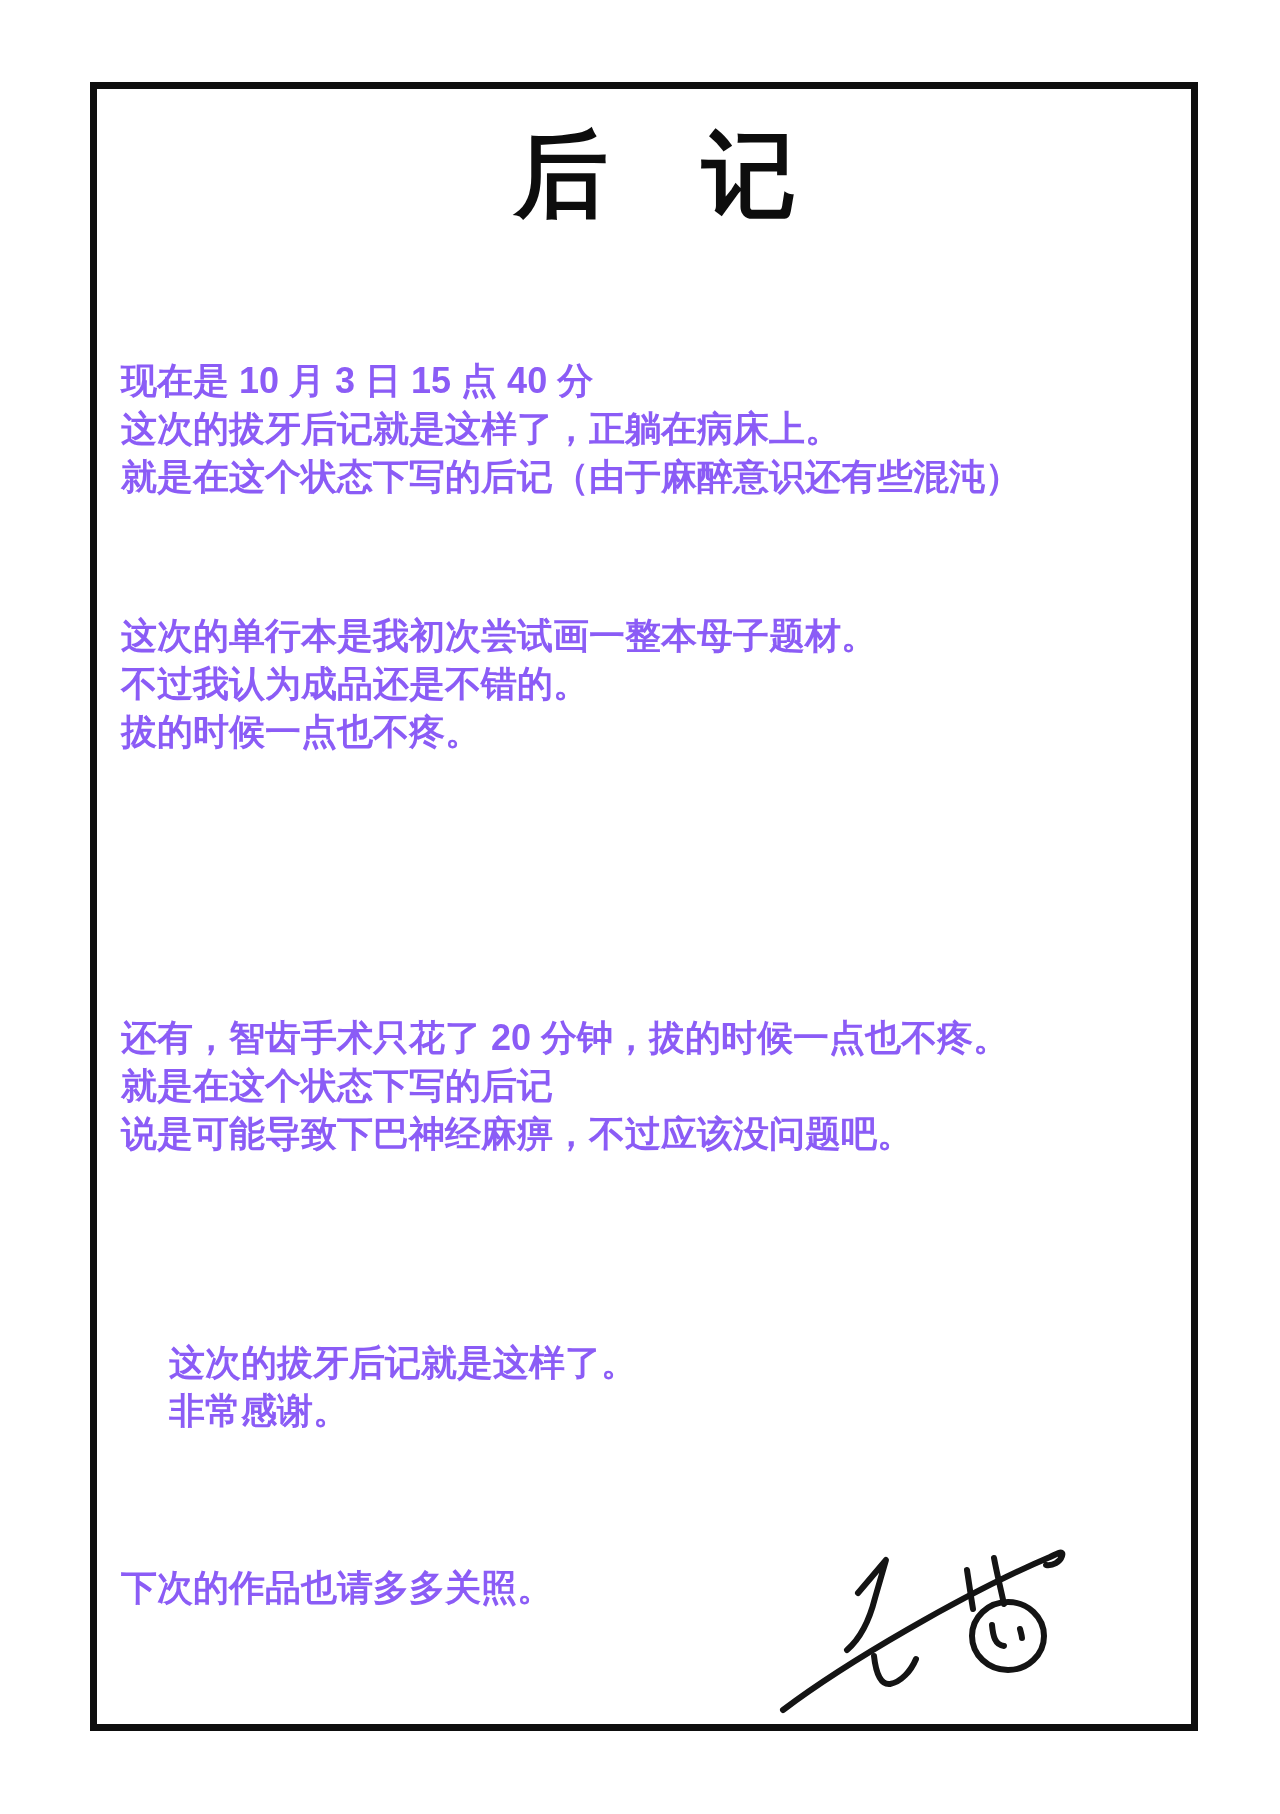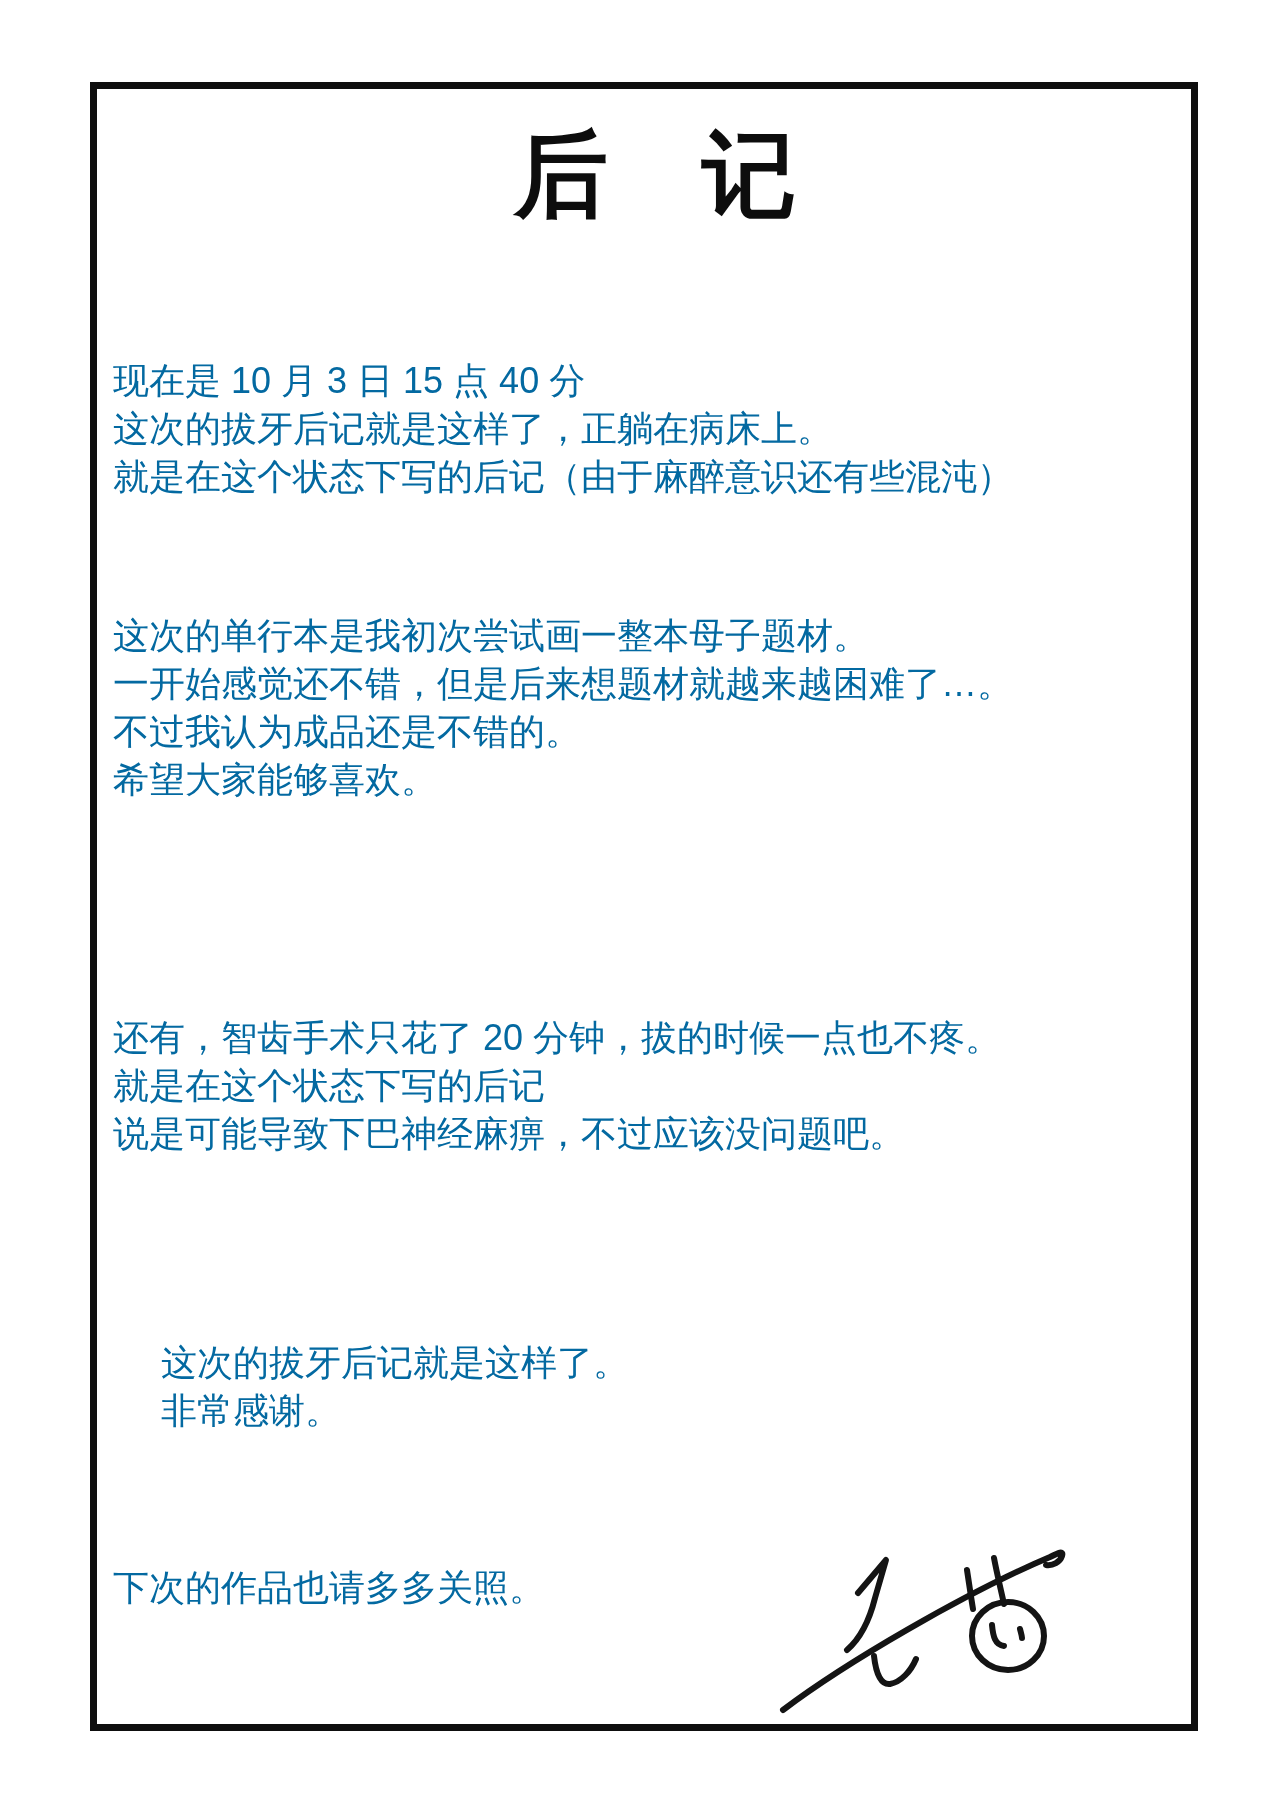--- a/index.html
+++ b/index.html
@@ -32,26 +32,26 @@
     width: 100%;
     text-align: center;
     font-size: 94px;
     font-weight: 700;
     line-height: 1.2;
     color: #0d0d0d;
     margin: 15px;
   }
   .para {
     position: absolute;
-    left: 113px;
+    left: 121px;
     right: 110px;
     font-size: 36px;
     line-height: 48px;
-    font-weight: 400;
-    color: #0369a1;
+    font-weight: 700;
+    color: #8b5cf6;
     white-space: nowrap;
   }
   .para-1 { top: 357px; }
   .para-2 { top: 612px; }
   .para-3 { top: 1014px; }
   .para-4 { top: 1339px; margin-left: 48px; }
   .para-5 { top: 1564px; }
   .signature {
     position: absolute;
     left: 770px;
@@ -69,23 +69,22 @@
 <h1 class="page-title">后　记</h1>
 
 <div class="para para-1">
   <div>现在是 10 月 3 日 15 点 40 分</div>
   <div>这次的拔牙后记就是这样了，正躺在病床上。</div>
   <div>就是在这个状态下写的后记（由于麻醉意识还有些混沌）</div>
 </div>
 
 <div class="para para-2">
   <div>这次的单行本是我初次尝试画一整本母子题材。</div>
-  <div>一开始感觉还不错，但是后来想题材就越来越困难了…。</div>
   <div>不过我认为成品还是不错的。</div>
-  <div>希望大家能够喜欢。</div>
+  <div>拔的时候一点也不疼。</div>
 </div>
 
 <div class="para para-3">
   <div>还有，智齿手术只花了 20 分钟，拔的时候一点也不疼。</div>
   <div>就是在这个状态下写的后记</div>
   <div>说是可能导致下巴神经麻痹，不过应该没问题吧。</div>
 </div>
 
 <div class="para para-4">
   <div>这次的拔牙后记就是这样了。</div>

